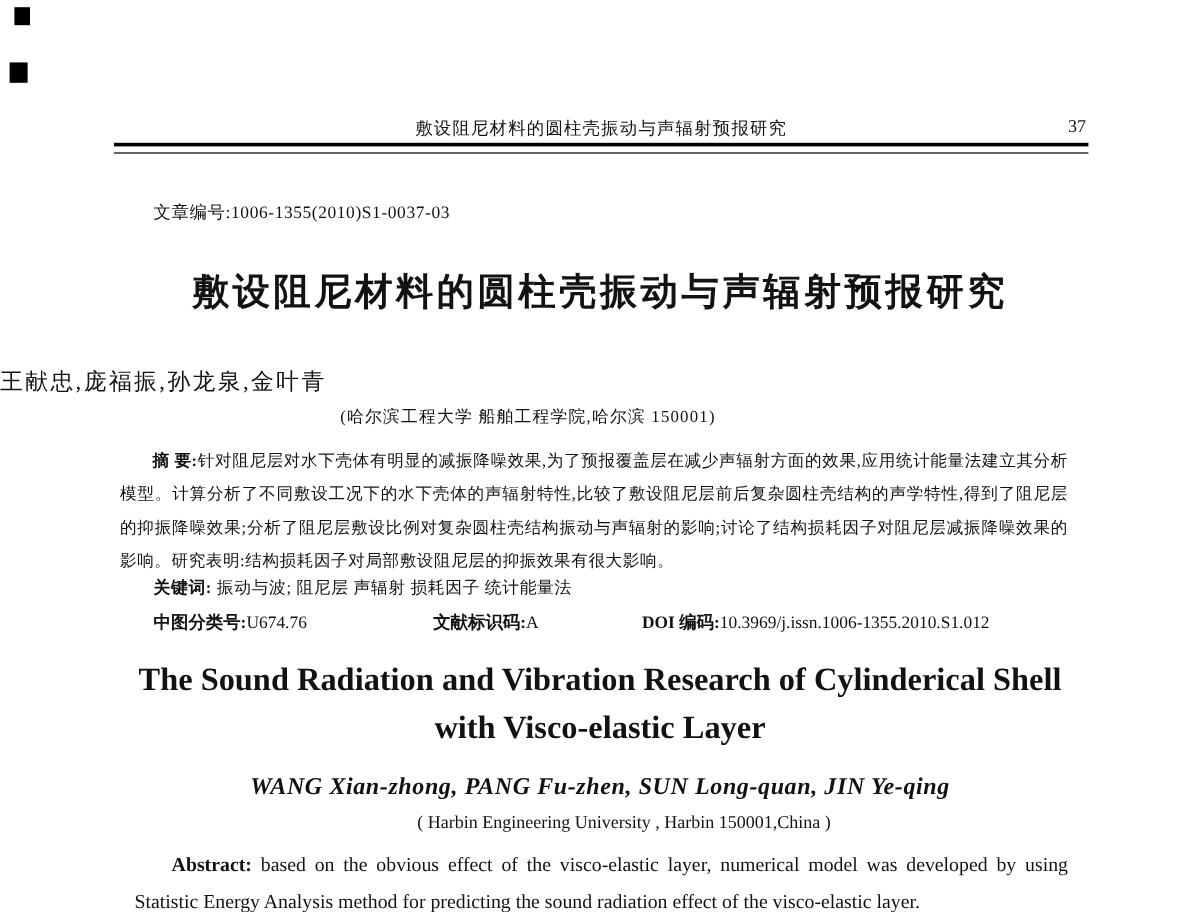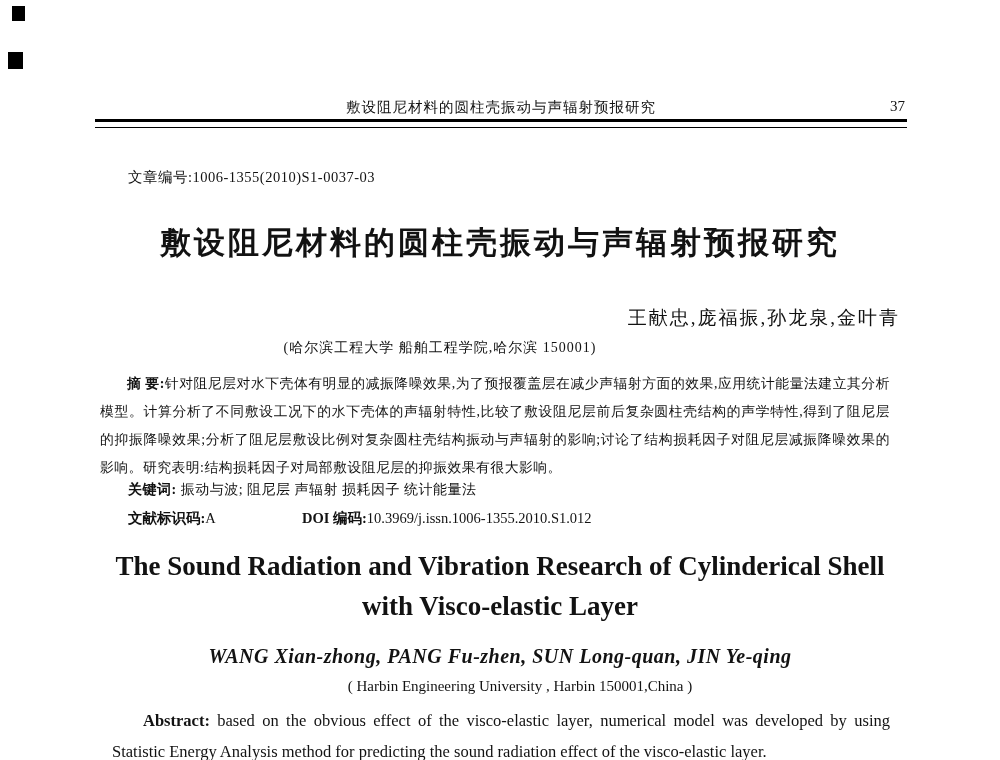--- a/index.html
+++ b/index.html
@@ -24,21 +24,21 @@
   }
 
   .article-number { left: 128px; top: 168px; font-size: 14.5px; letter-spacing: 0.5px; }
 
   .title-cn {
     left: 0; top: 222px; width: 1000px;
     text-align: center; font-size: 31px; font-weight: 700; letter-spacing: 3px;
   }
   .authors-cn {
     left: 0; top: 305px; width: 900px;
-    text-align: right; font-size: 19px; letter-spacing: 2px;
+    text-align: left; font-size: 19px; letter-spacing: 2px;
   }
   .affiliation-cn {
     left: 0; top: 339px; width: 880px;
     text-align: center; font-size: 14px; letter-spacing: 1px;
   }
 
   .abstract-cn {
     left: 100px; top: 370px; width: 790px;
     font-size: 13.8px; line-height: 28px;
     text-align: justify; text-indent: 27px; letter-spacing: 0.5px;
@@ -91,20 +91,21 @@
 
 <div class="abs abstract-cn">
   <span class="b">摘 要:</span><span>针对阻尼层对水下壳体有明显的减振降噪效果,为了预报覆盖层在减少声辐射方面的效果,应用统计能量法建立其分析模型。计算分析了不同敷设工况下的水下壳体的声辐射特性,比较了敷设阻尼层前后复杂圆柱壳结构的声学特性,得到了阻尼层的抑振降噪效果;分析了阻尼层敷设比例对复杂圆柱壳结构振动与声辐射的影响;讨论了结构损耗因子对阻尼层减振降噪效果的影响。研究表明:结构损耗因子对局部敷设阻尼层的抑振效果有很大影响。</span>
 </div>
 
 <div class="abs keywords">
   <span class="b">关键词:</span><span> 振动与波; 阻尼层 声辐射 损耗因子 统计能量法</span>
 </div>
 
 <div class="abs class-row">
+  <span class="seg1"><span class="b">中图分类号:</span><span>U674.76</span></span>
   <span class="seg2"><span class="b">文献标识码:</span><span>A</span></span>
   <span class="seg3"><span class="b">DOI 编码:</span><span>10.3969/j.issn.1006-1355.2010.S1.012</span></span>
 </div>
 
 <div class="abs title-en">
   <div>The Sound Radiation and Vibration Research of Cylinderical Shell</div>
   <div>with Visco-elastic Layer</div>
 </div>
 <div class="abs authors-en">WANG Xian-zhong, PANG Fu-zhen, SUN Long-quan, JIN Ye-qing</div>
 <div class="abs affiliation-en">( Harbin Engineering University , Harbin 150001,China )</div>

